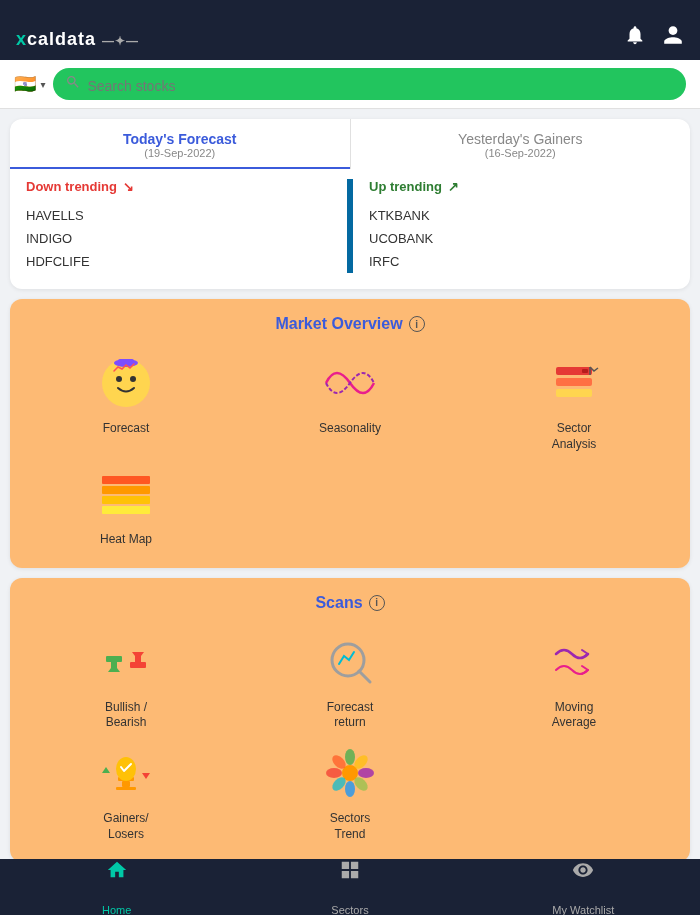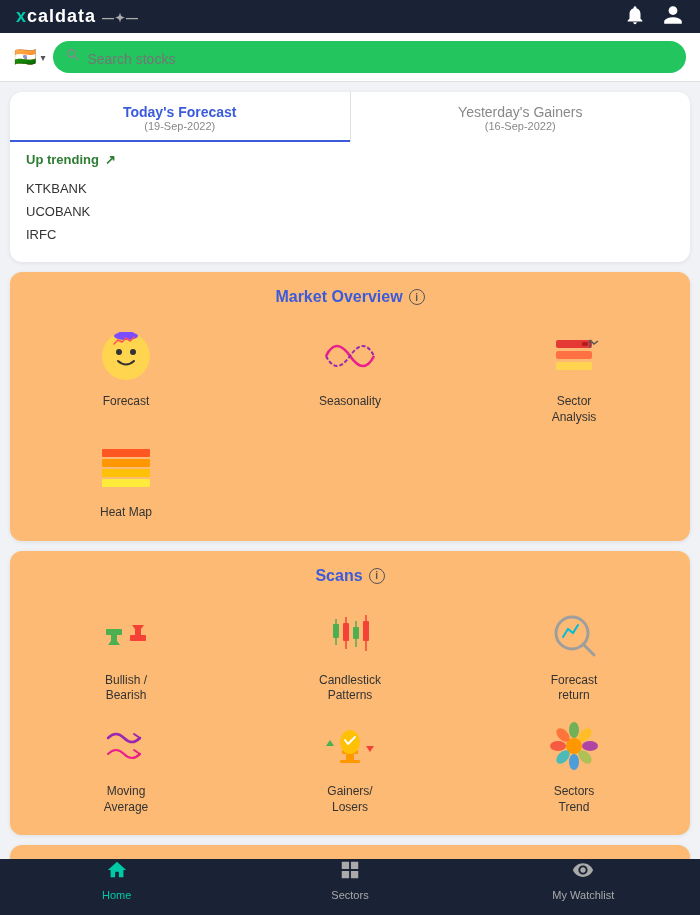--- a/index.html
+++ b/index.html
@@ -8,24 +8,24 @@
       background: #f0f2f5;
       width: 700px;
       min-height: 915px;
       overflow-x: hidden;
     }
 
     
     .header {
       background: #1a2236;
       display: flex;
-      align-items: center;
+      align-items: flex-end;
       justify-content: space-between;
       padding: 10px 16px;
-      height: 33px;
+      height: 60px;
     }
     .logo {
       color: white;
       font-size: 18px;
       font-weight: bold;
       letter-spacing: 1px;
     }
     .logo span { color: #00c9a7; }
     .header-icons { display: flex; gap: 16px; align-items: center; }
     .header-icons svg { width: 22px; height: 22px; fill: white; }
@@ -168,21 +168,21 @@
       bottom: 0;
       width: 700px;
       height: 56px;
     }
     .nav-item {
       flex: 1;
       display: flex;
       flex-direction: column;
       align-items: center;
       justify-content: flex-start;
-      gap: 3px;
+      gap: 18px;
       cursor: pointer;
     }
     .nav-label {
       font-size: 11px;
       color: #aaa;
     }
     .nav-label.active { color: #00c9a7; }
     .nav-icon { font-size: 20px; color: #aaa; }
     .nav-icon.active { color: #00c9a7; }
 
@@ -241,20 +241,29 @@
       <div class="date">(19-Sep-2022)</div>
     </div>
     <div class="forecast-divider"></div>
     <div class="forecast-tab inactive">
       <div class="title">Yesterday's Gainers</div>
       <div class="date">(16-Sep-2022)</div>
     </div>
   </div>
   <div class="forecast-body">
     <div class="trend-col">
+      <div class="trend-label down">
+        <span>Down trending</span>
+        <span>↘</span>
+      </div>
+      <div class="trend-item">HAVELLS</div>
+      <div class="trend-item">INDIGO</div>
+      <div class="trend-item">HDFCLIFE</div>
+    </div>
+    <div class="trend-col">
       <div class="trend-label up">
         <span>Up trending</span>
         <span>↗</span>
       </div>
       <div class="trend-item">KTKBANK</div>
       <div class="trend-item">UCOBANK</div>
       <div class="trend-item">IRFC</div>
     </div>
   </div>
 </div>
@@ -345,44 +354,20 @@
 
           <polygon points="38,24 32,16 44,16" fill="#f44336"></polygon>
           <rect x="35" y="16" width="6" height="16" rx="1" fill="#f44336"></rect>
           <rect x="30" y="26" width="16" height="6" rx="1" fill="#f44336"></rect>
         </svg>
       </div>
       <div class="icon-label" style="white-space:pre-line;">Bullish /
 Bearish</div>
     </div>
 
-    <div class="icon-item">
-      <div class="icon-box">
-        <svg width="52" height="52" viewBox="0 0 52 52">
-
-          <line x1="12" y1="10" x2="12" y2="15" stroke="#4caf50" stroke-width="1.5"></line>
-          <rect x="9" y="15" width="6" height="14" rx="1" fill="#4caf50"></rect>
-          <line x1="12" y1="29" x2="12" y2="36" stroke="#4caf50" stroke-width="1.5"></line>
-
-          <line x1="22" y1="8" x2="22" y2="14" stroke="#f44336" stroke-width="1.5"></line>
-          <rect x="19" y="14" width="6" height="18" rx="1" fill="#f44336"></rect>
-          <line x1="22" y1="32" x2="22" y2="40" stroke="#f44336" stroke-width="1.5"></line>
-
-          <line x1="32" y1="12" x2="32" y2="18" stroke="#4caf50" stroke-width="1.5"></line>
-          <rect x="29" y="18" width="6" height="12" rx="1" fill="#4caf50"></rect>
-          <line x1="32" y1="30" x2="32" y2="38" stroke="#4caf50" stroke-width="1.5"></line>
-
-          <line x1="42" y1="6" x2="42" y2="12" stroke="#f44336" stroke-width="1.5"></line>
-          <rect x="39" y="12" width="6" height="20" rx="1" fill="#f44336"></rect>
-          <line x1="42" y1="32" x2="42" y2="42" stroke="#f44336" stroke-width="1.5"></line>
-        </svg>
-      </div>
-      <div class="icon-label" style="white-space:pre-line;">Candlestick
-Patterns</div>
-    </div>
 
     <div class="icon-item">
       <div class="icon-box">
         <svg width="52" height="52" viewBox="0 0 52 52">
 
           <circle cx="24" cy="24" r="16" fill="none" stroke="#9e9e9e" stroke-width="3"></circle>
           <line x1="35" y1="35" x2="46" y2="46" stroke="#9e9e9e" stroke-width="3" stroke-linecap="round"></line>
 
           <polyline points="15,28 20,20 25,24 30,16" stroke="#00bcd4" stroke-width="2" fill="none" stroke-linecap="round"></polyline>
         </svg>

